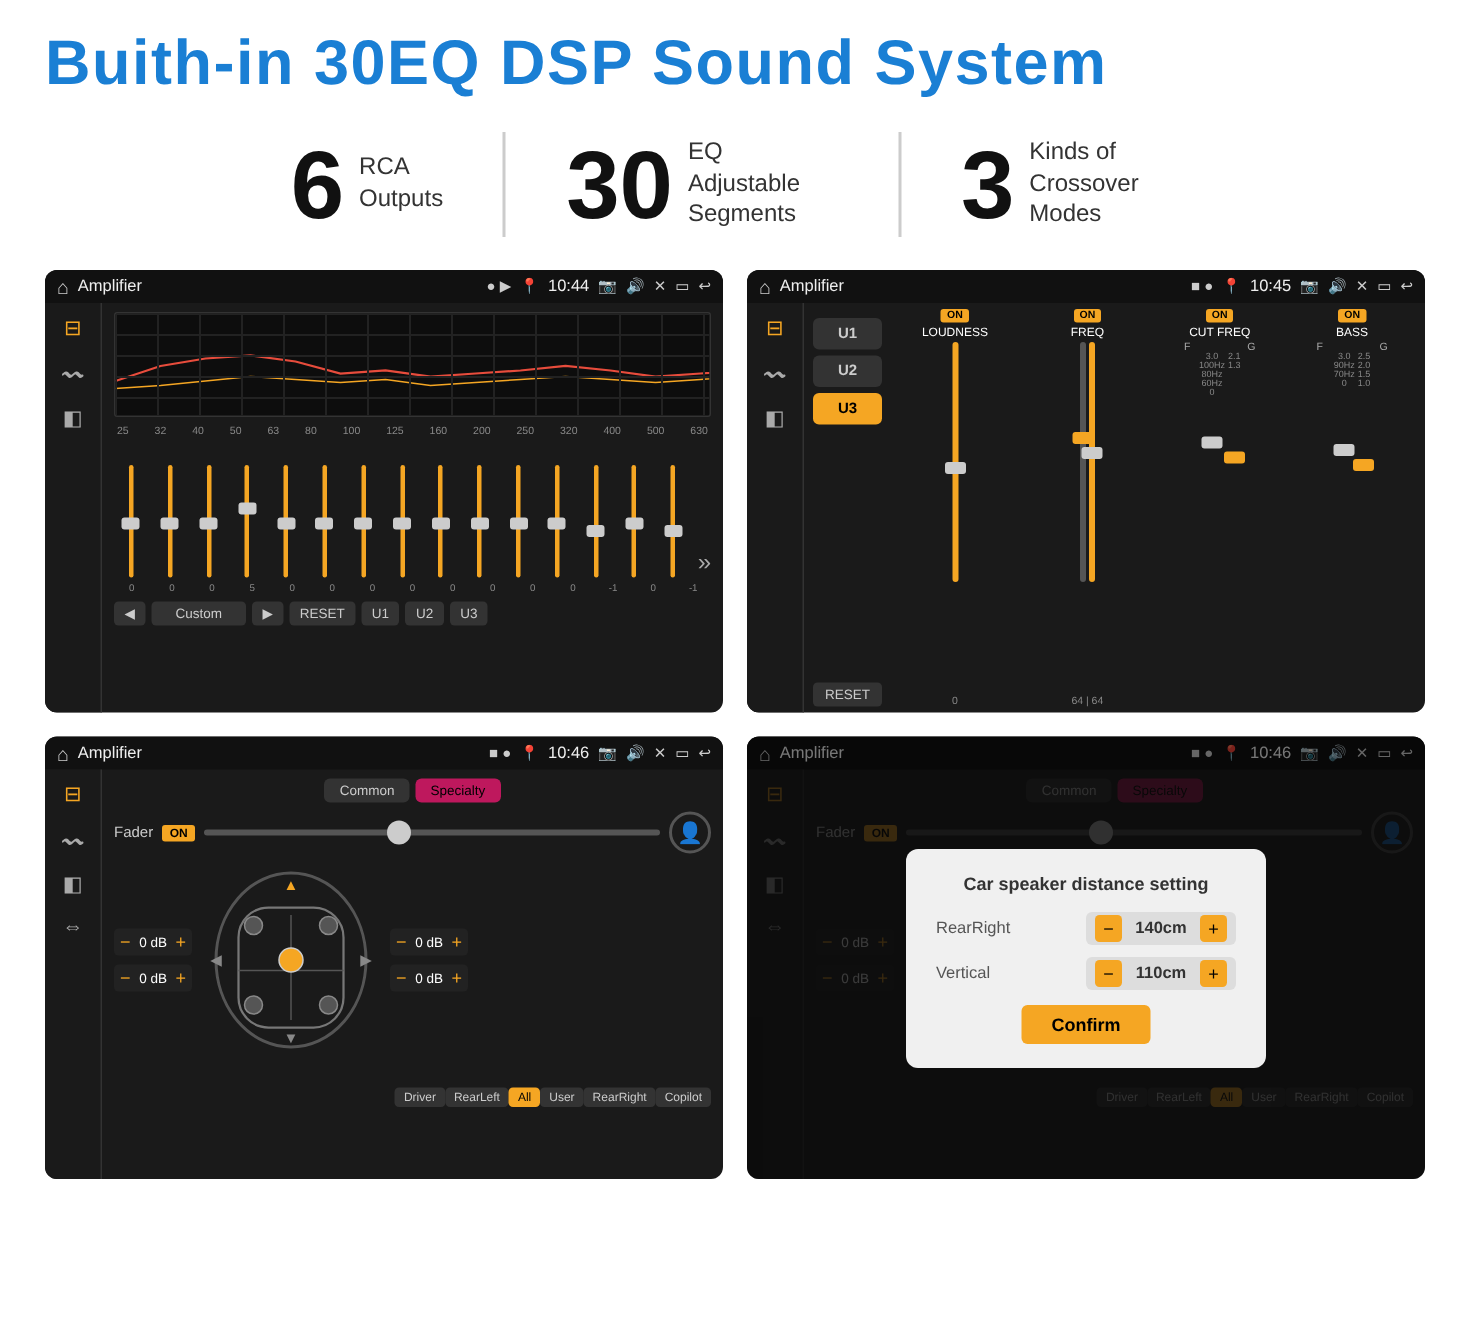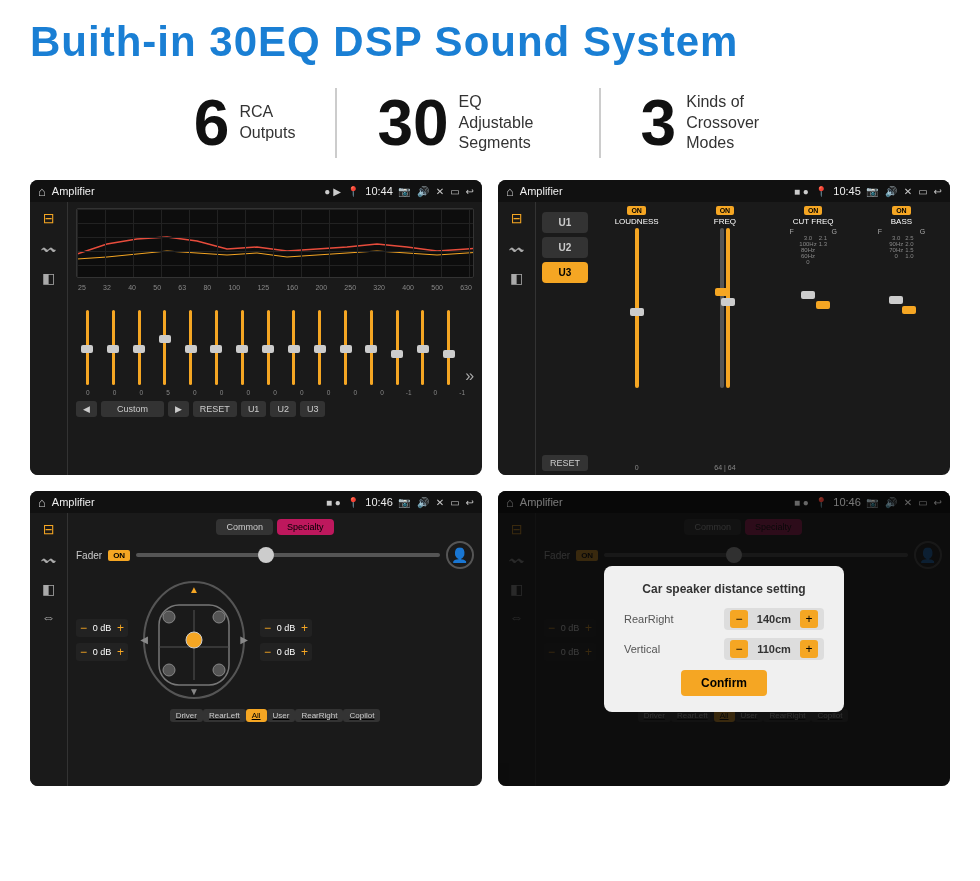--- a/index.html
+++ b/index.html
@@ -390,24 +390,23 @@
     }
     .vol-value {
       color: #fff;
       font-size: 9px;
       min-width: 24px;
       text-align: center;
     }
 
     .bottom-labels {
       display: flex;
-      justify-content: center;
-      align-items: center;
-      margin-top: 4px;
-      text-decoration: underline;
+      justify-content: flex-end;
+      align-items: center;
+      margin-top: 20px;
     }
     .location-btn {
       background: #333;
       color: #ccc;
       border: none;
       border-radius: 3px;
       font-size: 8px;
       padding: 2px 6px;
       cursor: pointer;
     }

